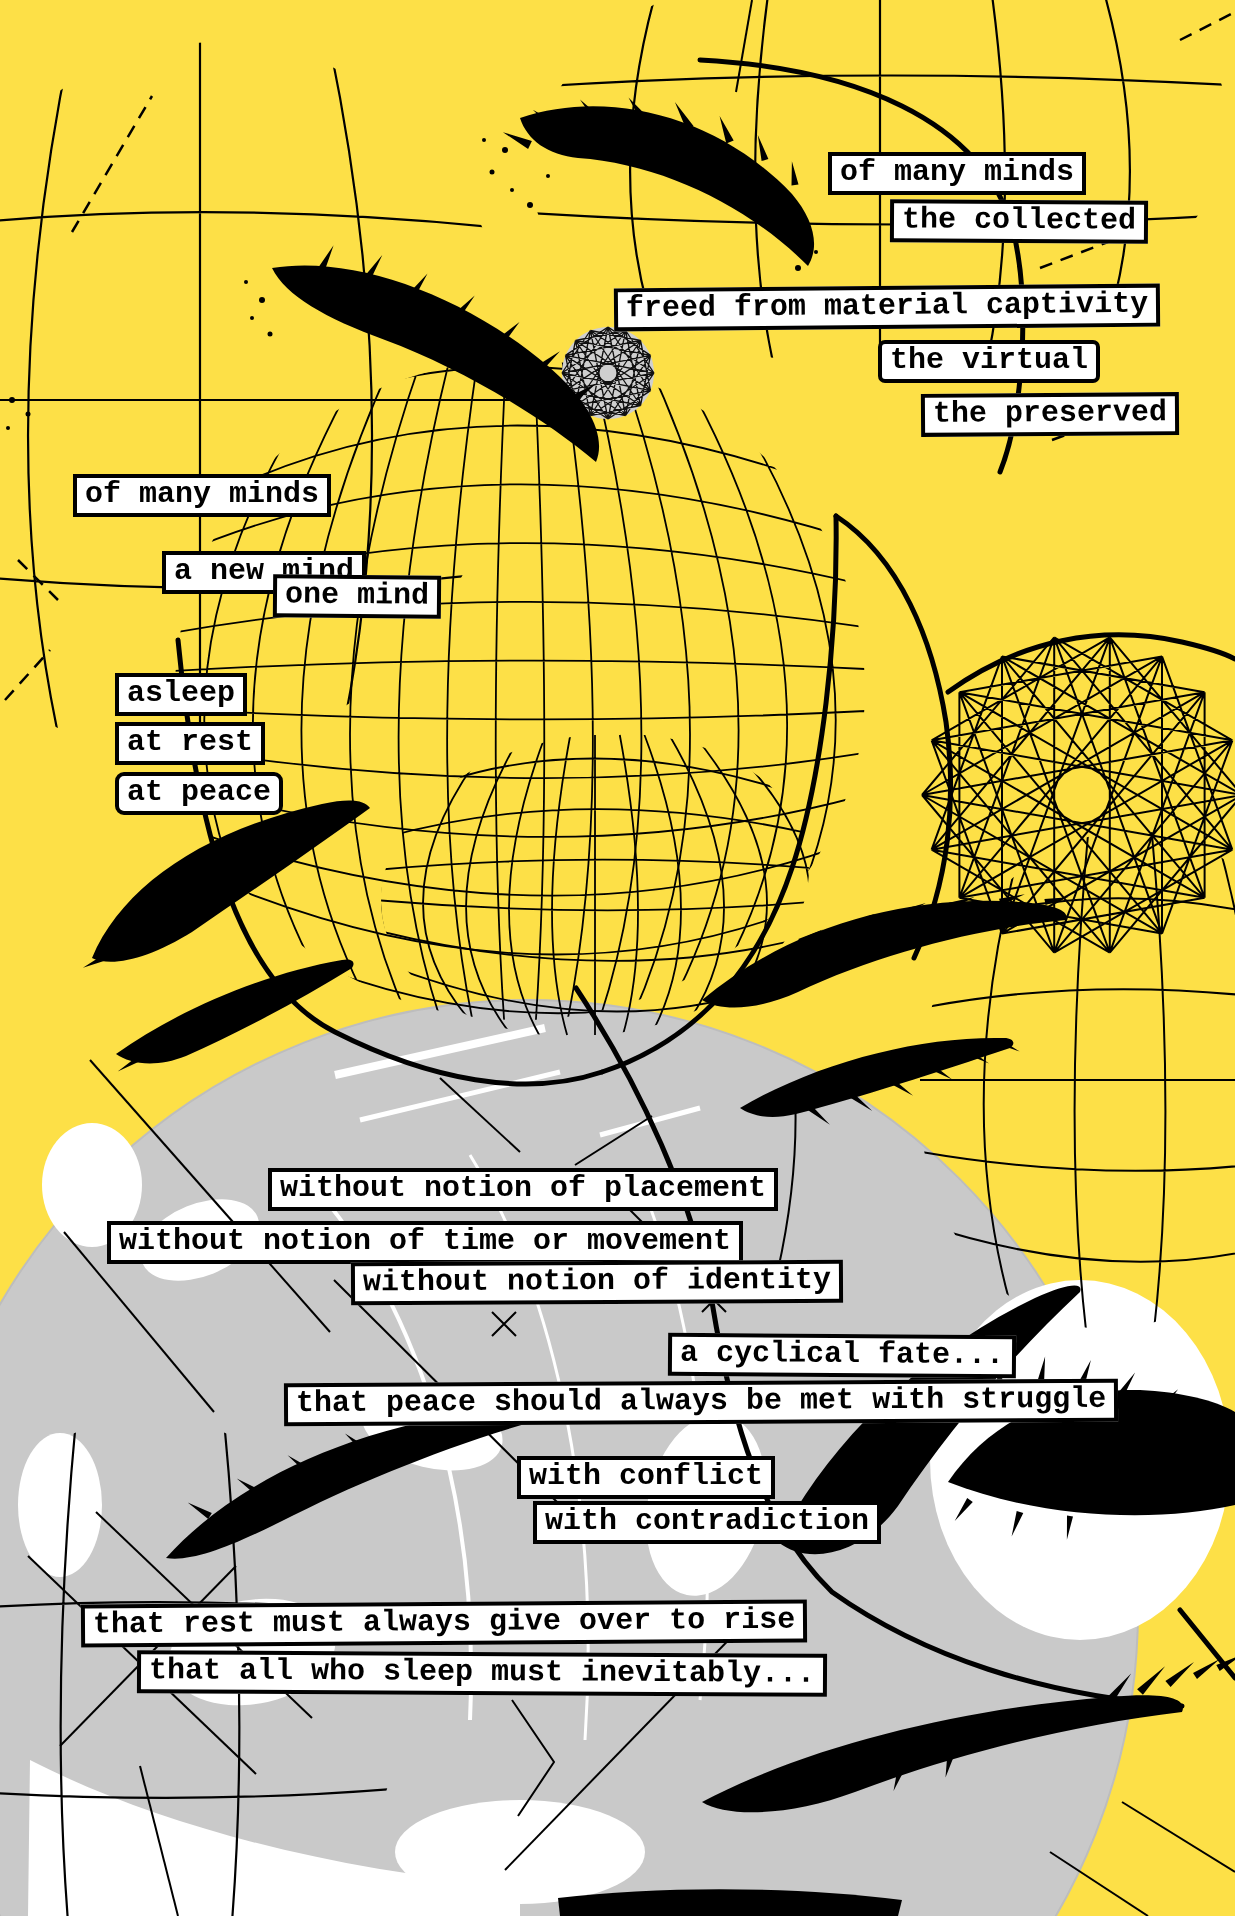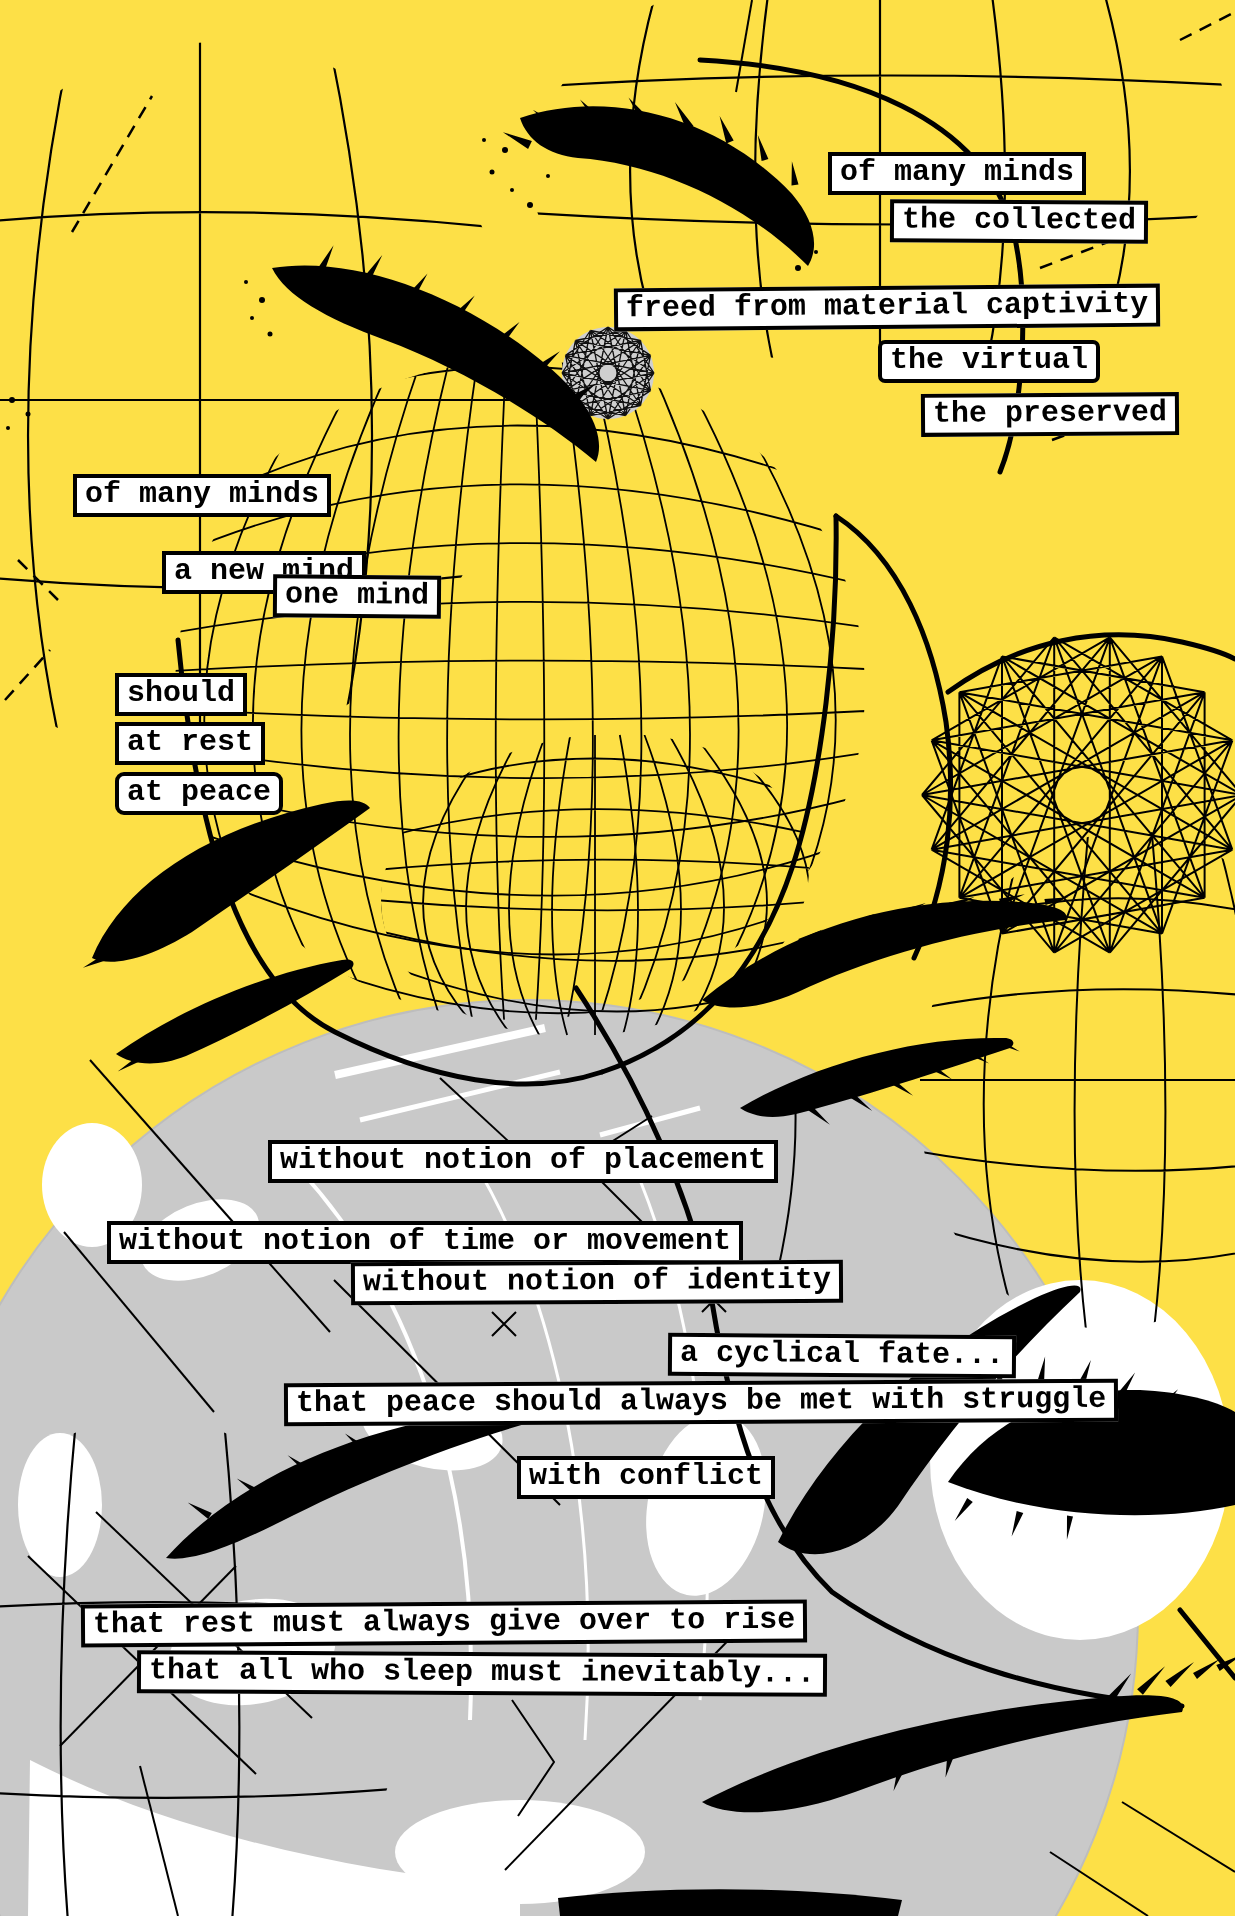--- a/index.html
+++ b/index.html
@@ -169,24 +169,25 @@
 </svg>
 
   <div class="caption" style="left:828px;top:152px;">of many minds</div>
   <div class="caption" style="left:890px;top:200px;transform:rotate(0.3deg);">the collected</div>
   <div class="caption" style="left:614px;top:286px;transform:rotate(-0.5deg);">freed from material captivity</div>
   <div class="caption" style="left:878px;top:340px;border-radius:7px;">the virtual</div>
   <div class="caption" style="left:921px;top:393px;transform:rotate(-0.4deg);">the preserved</div>
   <div class="caption" style="left:73px;top:474px;">of many minds</div>
   <div class="caption" style="left:162px;top:551px;">a new mind</div>
   <div class="caption" style="left:273px;top:575px;transform:rotate(0.5deg);">one mind</div>
-  <div class="caption" style="left:115px;top:673px;">should</div>
+  <div class="caption" style="left:115px;top:673px;">asleep</div>
   <div class="caption" style="left:115px;top:722px;">at rest</div>
   <div class="caption" style="left:115px;top:772px;border-radius:9px;">at peace</div>
-  <div class="caption" style="left:268px;top:1140px;text-align:right;">without notion of placement</div>
+  <div class="caption" style="left:268px;top:1168px;text-align:right;">without notion of placement</div>
   <div class="caption" style="left:107px;top:1221px;">without notion of time or movement</div>
   <div class="caption" style="left:351px;top:1261px;transform:rotate(-0.3deg);">without notion of identity</div>
   <div class="caption" style="left:668px;top:1334px;transform:rotate(0.4deg);">a cyclical fate...</div>
   <div class="caption" style="left:284px;top:1381px;transform:rotate(-0.3deg);">that peace should always be met with struggle</div>
   <div class="caption" style="left:487px;top:1456px;margin-left:30px;">with conflict</div>
+  <div class="caption" style="left:533px;top:1501px;">with contradiction</div>
   <div class="caption" style="left:81px;top:1602px;transform:rotate(-0.4deg);">that rest must always give over to rise</div>
   <div class="caption" style="left:137px;top:1652px;transform:rotate(0.3deg);">that all who sleep must inevitably...</div>
 </div>
 
 </body></html>

